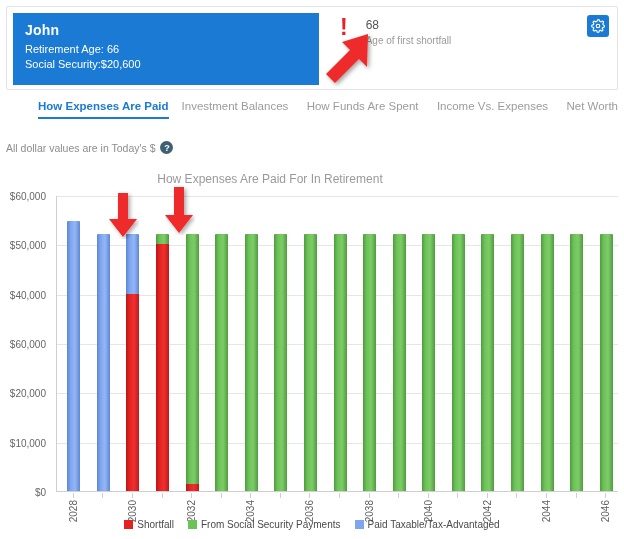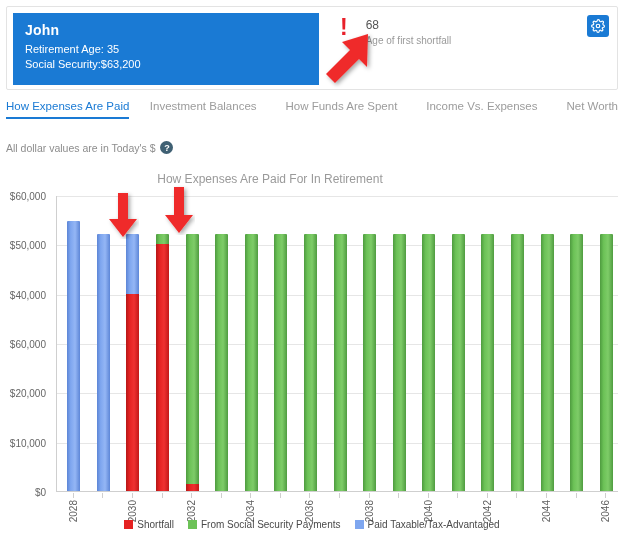--- a/index.html
+++ b/index.html
@@ -74,22 +74,23 @@
   }
   .tab {
     font-size: 11.5px;
     color: #9c9c9c;
     padding: 0 0 5px 0;
     cursor: pointer;
     white-space: nowrap;
   }
   .tab.active {
     color: #1a7ad4;
-    font-weight: normal;
+    font-weight: bold;
     border-bottom: 2px solid #1a7ad4;
+    margin-left: 32px;
   }
   .tab-gap-1 { width: 24px; }
   .tab-gap { width: 34px; }
 
   
   .subnote {
     position: absolute;
     left: 6px; top: 141px;
     display: flex; align-items: center; gap: 5px;
     font-size: 10.5px; color: #8d8d8d;
@@ -178,22 +179,22 @@
 </style>
 </head>
 <body>
 
 <div id="app">
 
   <div class="header-row">
 
     <div class="person-card">
       <div class="person-name">John</div>
-      <div class="person-line">Retirement Age: 35</div>
-      <div class="person-line">Social Security:$63,200</div>
+      <div class="person-line">Retirement Age: 66</div>
+      <div class="person-line">Social Security:$20,600</div>
     </div>
 
     <div class="metric-box">
       <div class="bang-icon">!</div>
       <div>
         <div class="metric-value">68</div>
         <div class="metric-label">Age of first shortfall</div>
       </div>
     </div>
 

